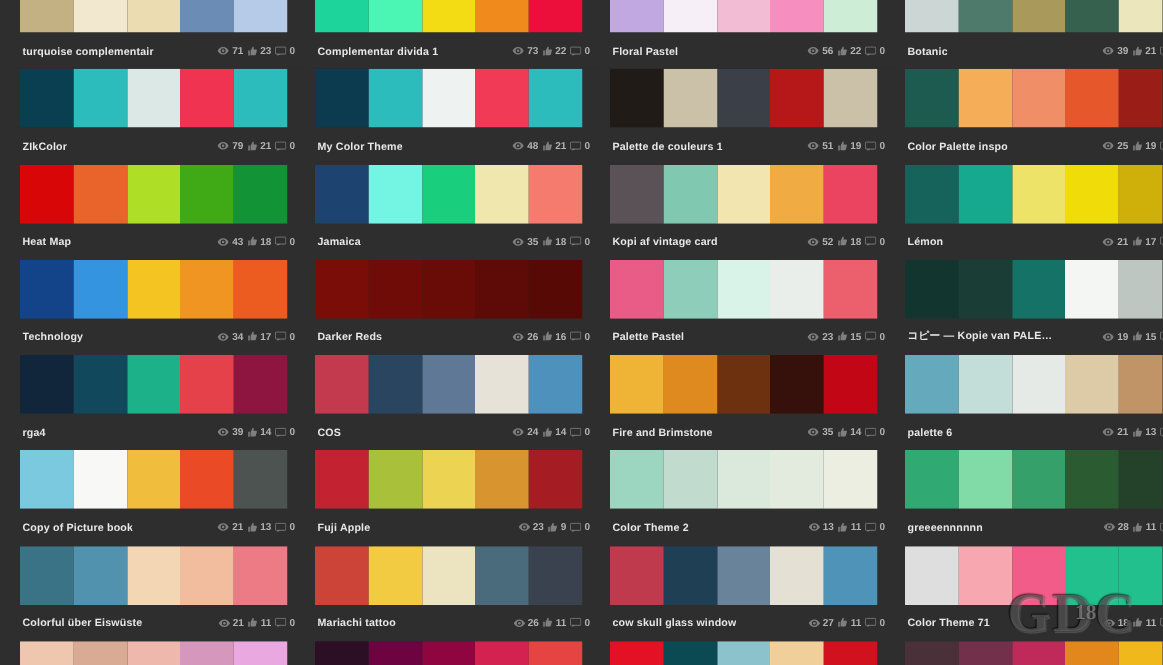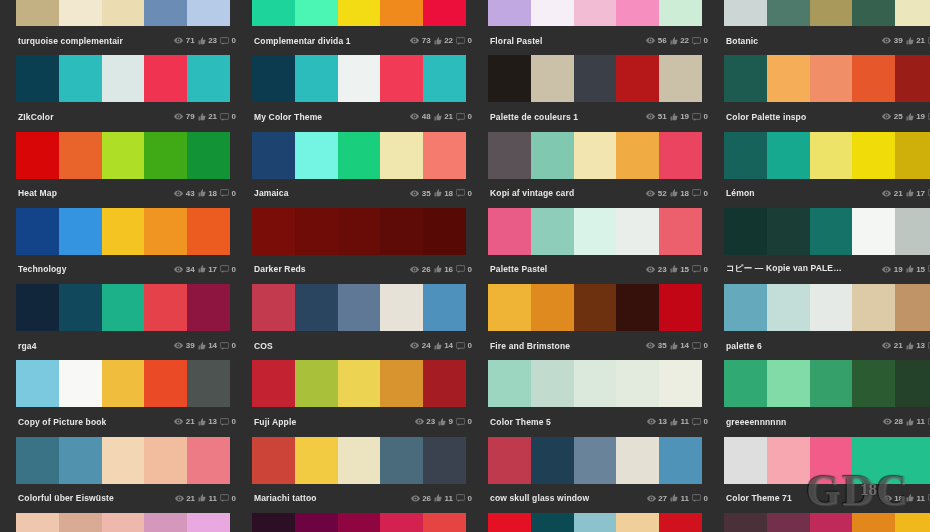--- a/index.html
+++ b/index.html
@@ -991,21 +991,21 @@
       </div>
       <div class="card">
         <div class="swatches">
           <div class="sw" style="background: rgb(156, 214, 192);"></div>
           <div class="sw" style="background: rgb(194, 219, 207);"></div>
           <div class="sw" style="background: rgb(219, 233, 221);"></div>
           <div class="sw" style="background: rgb(226, 235, 222);"></div>
           <div class="sw" style="background: rgb(236, 238, 226);"></div>
         </div>
         <div class="meta">
-          <div class="title">Color Theme 5</div>
+          <div class="title">Color Theme 2</div>
           <div class="stats">
             <div class="stat">
               <span class="ico">
                 <svg width="9" height="7" viewBox="0 0 18 12">
                   <path fill="#9a9a9a" d="M9 0C4.6 0 1.2 3.2 0 6c1.2 2.8 4.6 6 9 6s7.8-3.2 9-6c-1.2-2.8-4.6-6-9-6zm0 10a4 4 0 110-8 4 4 0 010 8z"></path>
                   <circle cx="9" cy="6" r="2" fill="#9a9a9a"></circle>
                 </svg>
               </span>
               <span class="num">13</span>
             </div>

